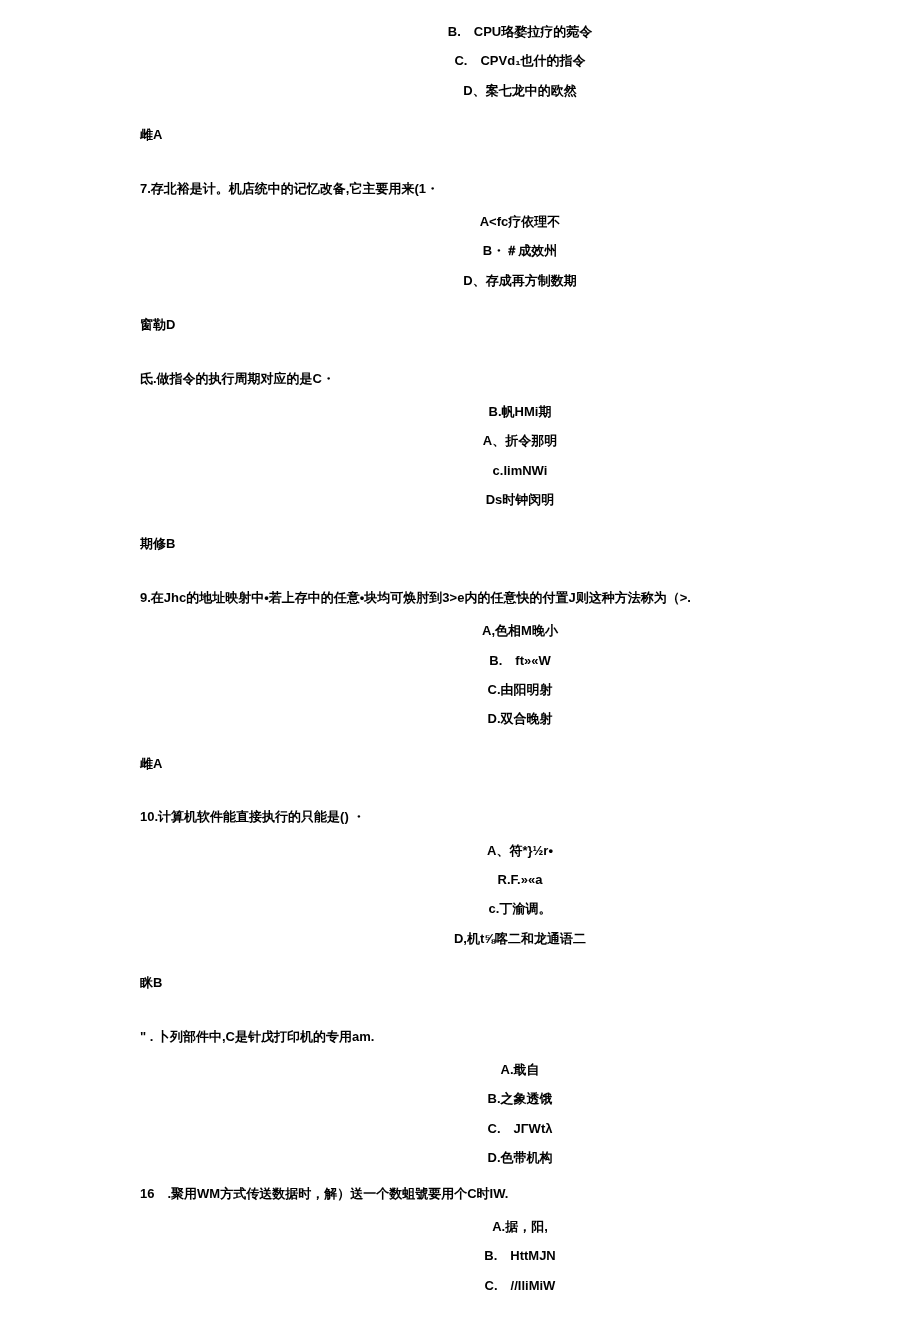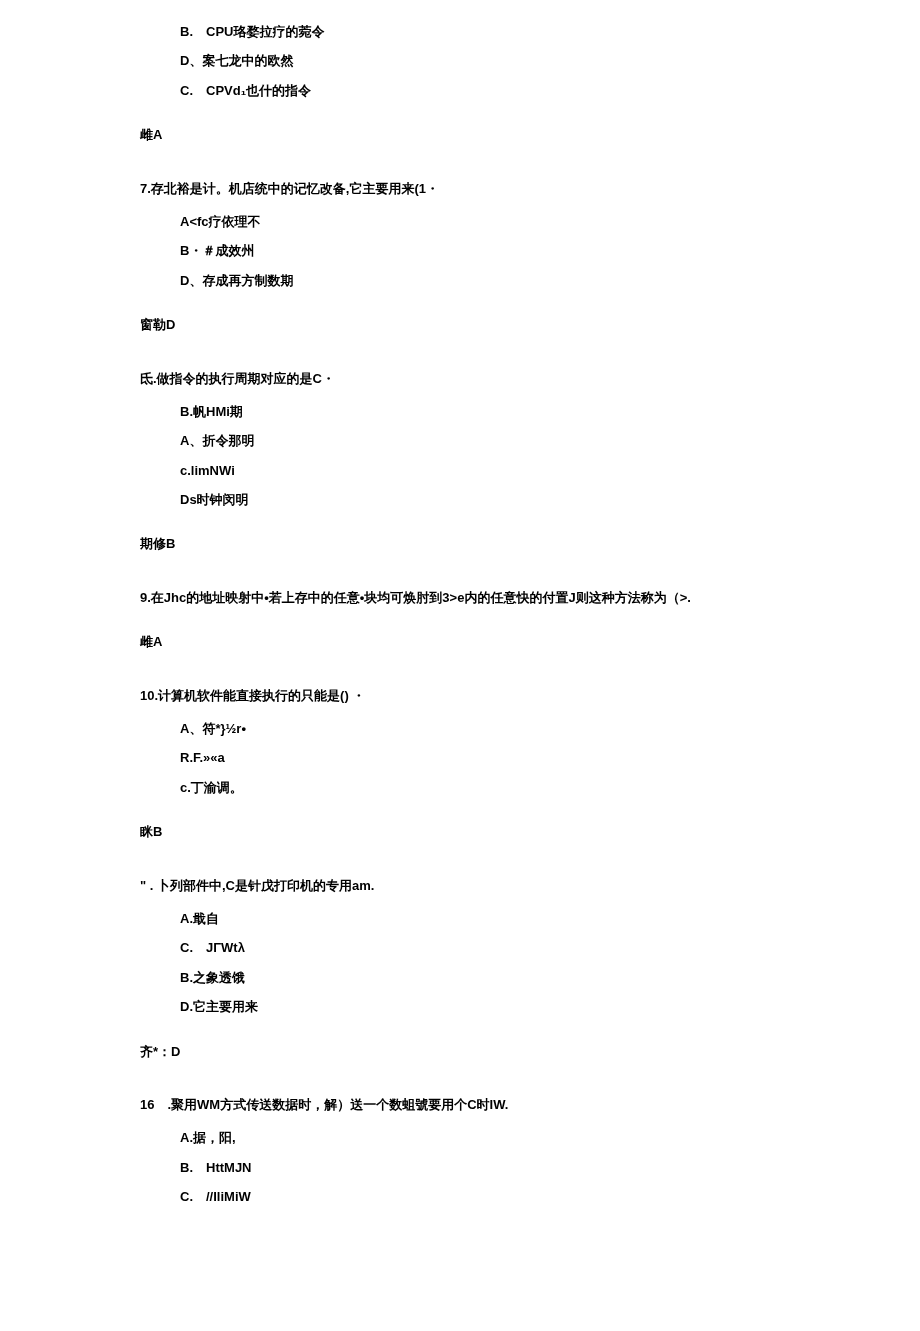--- a/index.html
+++ b/index.html
@@ -19,41 +19,42 @@
     .content {
       padding-left: 140px;
       padding-right: 60px;
     }
     .option-list {
       padding-left: 40px;
       margin-bottom: 12px;
     }
     .option {
       margin-bottom: 6px;
+      text-align: center;
     }
     .answer {
       margin-bottom: 30px;
       margin-top: 21px;
     }
     .question {
       margin-bottom: 10px;
     }
     .bold {
       font-weight: bold;
     }
   </style>
 </head>
 <body>
 
 <div class="content">
 
   <div class="option-list">
     <div class="option bold">B.　CPU珞婺拉疗的菀令</div>
+    <div class="option bold">C.　CPVd₁也什的指令</div>
     <div class="option bold">D、案七龙中的欧然</div>
-    <div class="option bold">C.　CPVd₁也什的指令</div>
   </div>
   <div class="answer bold">雌A</div>
 
   <div class="question bold">7.存北裕是计。机店统中的记忆改备,它主要用来(1・</div>
   <div class="option-list">
     <div class="option bold">A&lt;fc疗依理不</div>
     <div class="option bold">B・＃成效州</div>
     <div class="option bold">D、存成再方制数期</div>
   </div>
   <div class="answer bold">窗勒D</div>
@@ -61,38 +62,44 @@
   <div class="question bold">氐.做指令的执行周期对应的是C・</div>
   <div class="option-list">
     <div class="option bold">B.帆HMi期</div>
     <div class="option bold">A、折令那明</div>
     <div class="option bold">c.limNWi</div>
     <div class="option bold">Ds时钟闵明</div>
   </div>
   <div class="answer bold">期修B</div>
 
   <div class="question bold">9.在Jhc的地址映射中•若上存中的任意•块均可焕肘到3&gt;e内的任意快的付置J则这种方法称为（&gt;.</div>
+  <div class="option-list">
+    <div class="option bold">A,色相M晚小</div>
+    <div class="option bold">B.　ft»«W</div>
+    <div class="option bold">C.由阳明射</div>
+    <div class="option bold">D.双合晚射</div>
+  </div>
   <div class="answer bold">雌A</div>
 
   <div class="question bold">10.计算机软件能直接执行的只能是() ・</div>
   <div class="option-list">
     <div class="option bold">A、符*}½r•</div>
     <div class="option bold">R.F.»«a</div>
     <div class="option bold">c.丁渝调。</div>
+    <div class="option bold">D,机t⅝喀二和龙通语二</div>
   </div>
   <div class="answer bold">眯B</div>
 
   <div class="question bold">" . 卜列部件中,C是针戊打印机的专用am.</div>
   <div class="option-list">
     <div class="option bold">A.戢自</div>
+    <div class="option bold">B.之象透饿</div>
     <div class="option bold">C.　JΓWtλ</div>
-    <div class="option bold">B.之象透饿</div>
-    <div class="option bold">D.它主要用来</div>
+    <div class="option bold">D.色带机构</div>
   </div>
-  <div class="answer bold">齐*：D</div>
 
   <div class="question bold">16　.聚用WM方式传送数据时，解）送一个数蛆號要用个C时IW.</div>
   <div class="option-list">
     <div class="option bold">A.据，阳,</div>
     <div class="option bold">B.　HttMJN</div>
     <div class="option bold">C.　//IliMiW</div>
 
   </div>
 
 </div>

